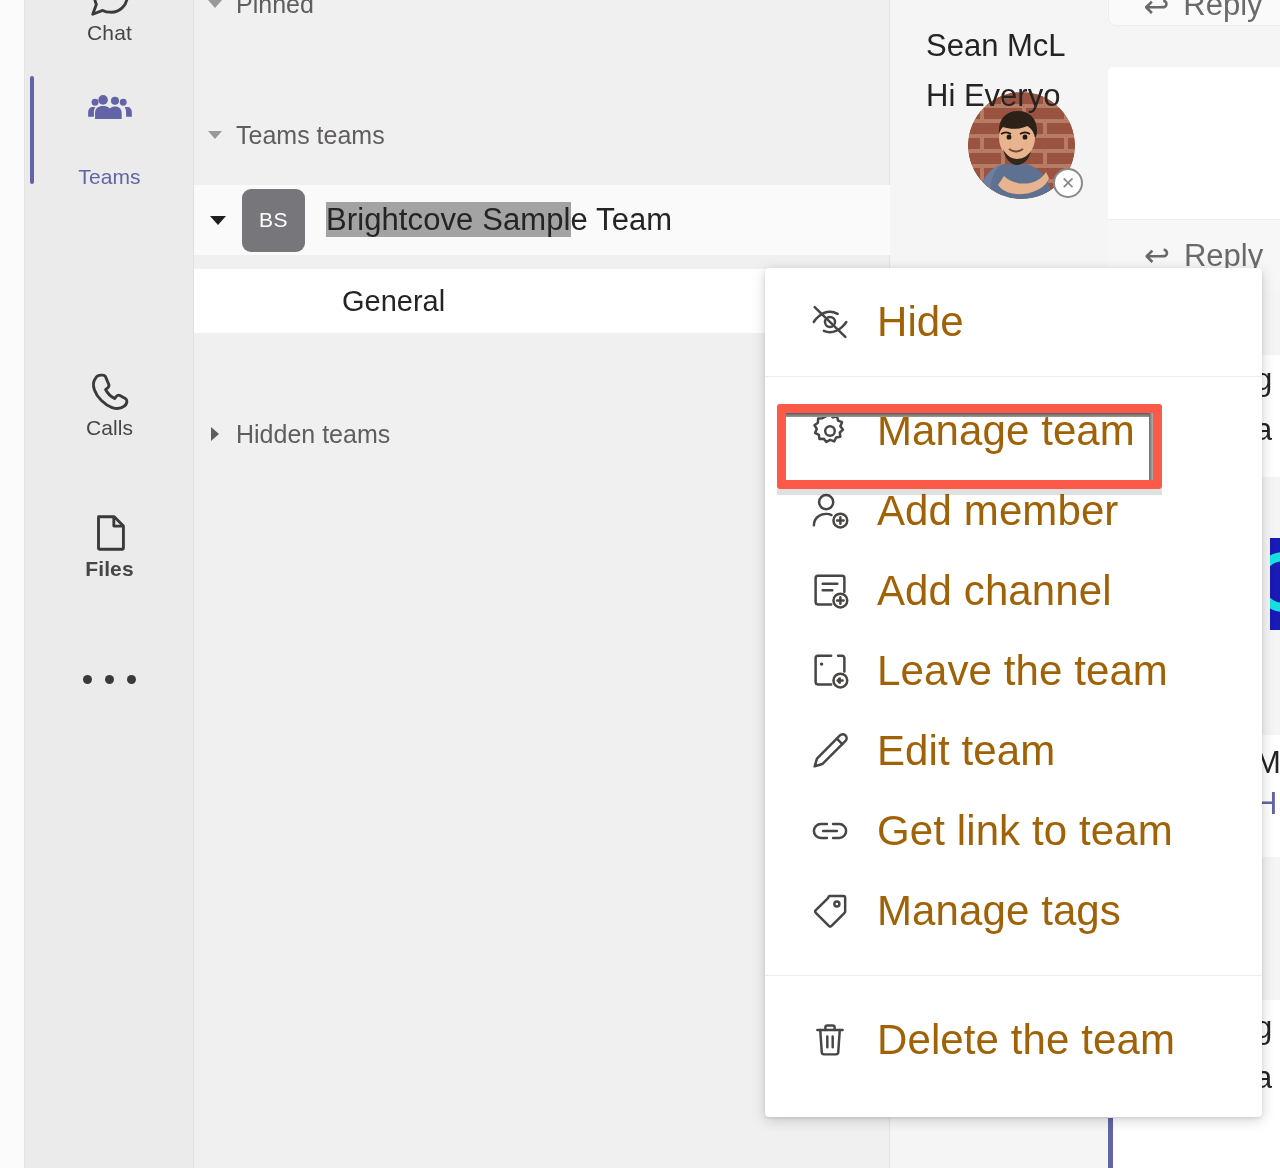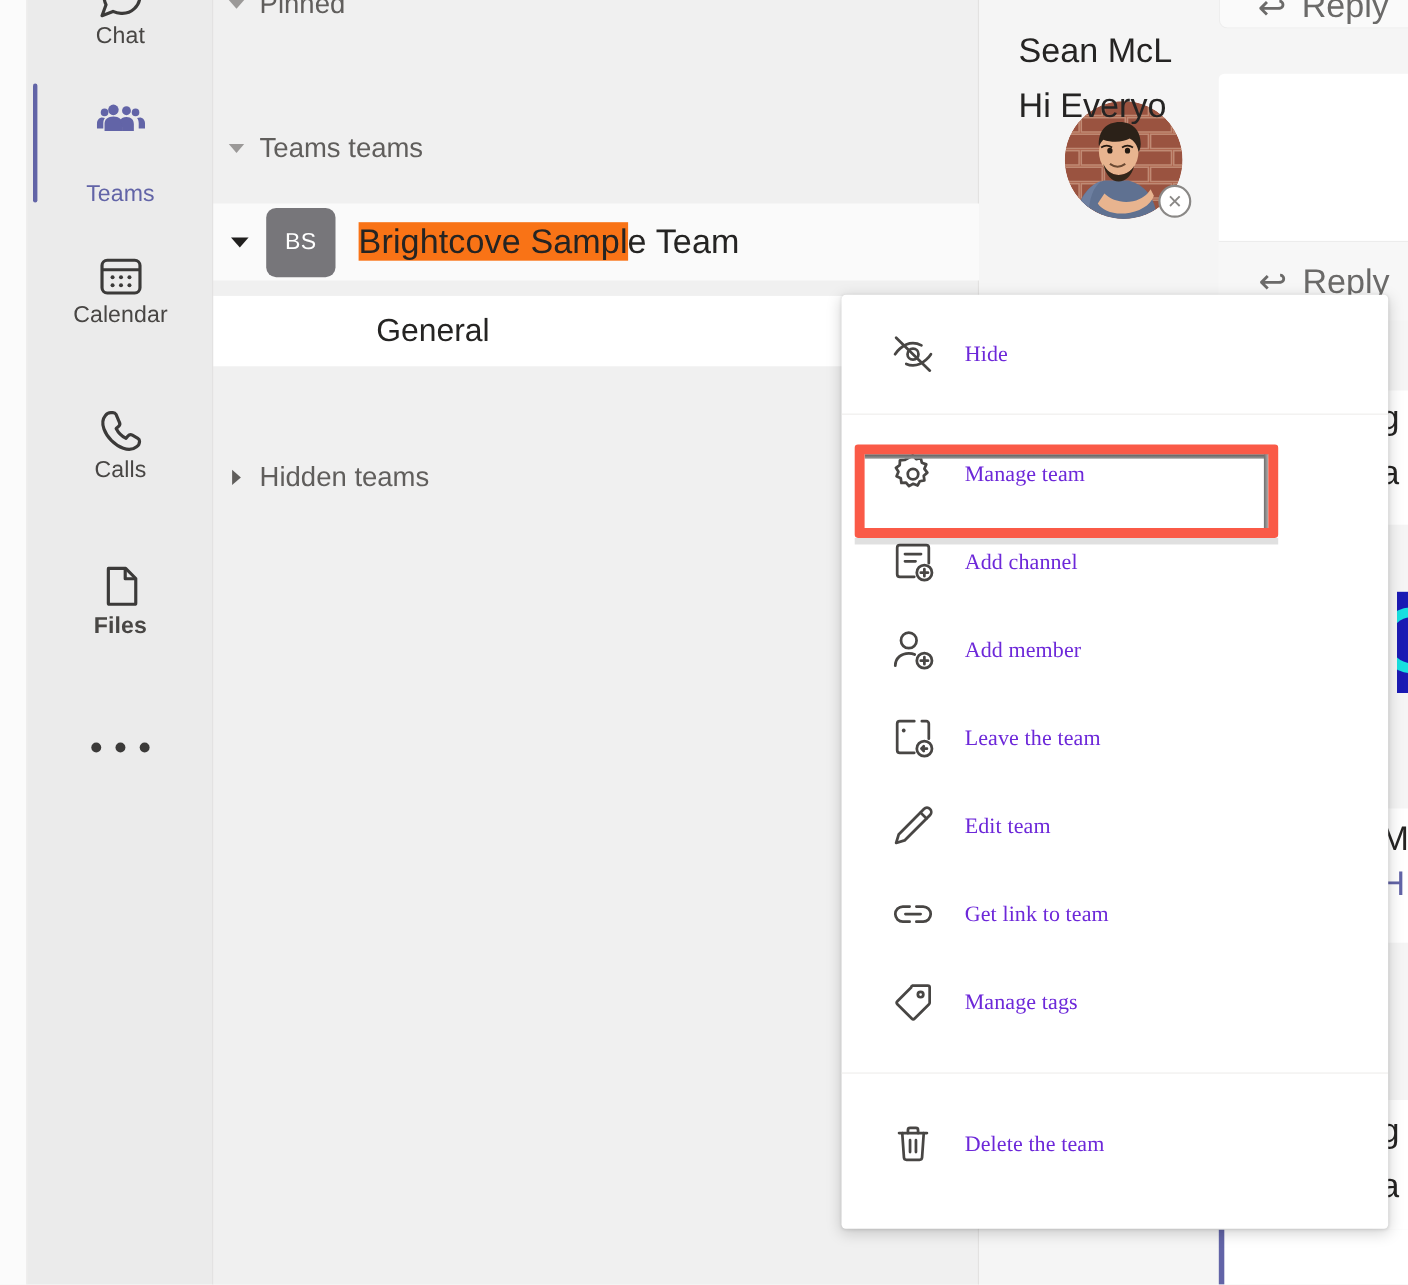--- a/index.html
+++ b/index.html
@@ -98,21 +98,21 @@
     width: 63px; height: 63px; border-radius: 9px;
     background: #77767a; color: #ffffff;
     display: flex; align-items: center; justify-content: center;
     font-size: 21px; letter-spacing: .5px;
     flex: 0 0 auto;
   }
   .team-name {
     margin-left: 21px; font-size: 31px; color: #252423;
     white-space: nowrap; letter-spacing: .1px;
   }
-  .team-name .sel { background: #f97316; }
+  .team-name .sel { background: #a3a3a3; }
   .team-more {
     position: absolute; left: 800px; top: 200px;
     width: 64px; height: 40px;
     display: flex; align-items: center; justify-content: center; gap: 7px;
   }
   .team-more i { width: 9px; height: 9px; border-radius: 50%; background: #6264a7; display:block; }
 
   .channel-row {
     position: absolute; left: 0; top: 269px;
     width: 696px; height: 64px;
@@ -221,22 +221,22 @@
     padding-left: 42px;
     box-sizing: border-box;
     user-select: none;
   }
   .mi-icon {
     width: 58px; min-width: 58px; height: 48px;
     display: flex; align-items: center; justify-content: flex-start;
     color: #484644;
   }
   .mi-label {
-    font-size: 20px; color: #6d28d9; letter-spacing: .1px;
-    white-space: nowrap; margin-left: 12px; font-family: Liberation Serif, serif;
+    font-size: 42px; color: #a16207; letter-spacing: .1px;
+    white-space: nowrap; margin-left: 12px;
   }
   .menu-divider {
     height: 1px; background: #eeedec; margin: 0;
   }
   .menu-pad-sm { height: 14px; }
   .menu-pad-lg { height: 24px; }
 
   
   .annot {
     position: absolute; left: 777px; top: 404px;
@@ -294,35 +294,20 @@
           <circle cx="18.9" cy="7.4" r="1.8"></circle>
           <path d="M8.4 9.4c-2.7 0-4.2 1.4-4.2 3.4v3.4h8.4v-3.4c0-2-1.5-3.4-4.2-3.4z"></path>
           <path d="M14.6 9.6c-1.6 0-2.7.7-3.2 1.7.7.8 1.1 1.9 1.1 3.1v1.8h5.6v-3.2c0-2-1.2-3.4-3.5-3.4z"></path>
           <path d="M2.4 9.9C1.2 10.3.6 11.3.6 12.6v2.4h3v-2.4c0-1 .3-1.9.8-2.5-.6-.2-1.3-.3-2-.2z"></path>
           <path d="M21.6 9.9c1.2.4 1.8 1.4 1.8 2.7v2.4h-3v-2.4c0-1-.3-1.9-.8-2.5.6-.2 1.3-.3 2-.2z"></path>
         </svg>
       </div>
       <div class="rail-label">Teams</div>
     </div>
 
-    <div class="rail-item" style="top:228px;">
-      <div class="rail-icon">
-        <svg width="46" height="46" viewBox="0 0 24 24" fill="none" stroke="#3b3a39" stroke-width="1.5">
-          <rect x="3" y="4.5" width="18" height="15.5" rx="2.5"></rect>
-          <path d="M3 9h18" stroke-width="1.5"></path>
-          <circle cx="8" cy="12.6" r=".95" fill="#3b3a39" stroke="none"></circle>
-          <circle cx="12" cy="12.6" r=".95" fill="#3b3a39" stroke="none"></circle>
-          <circle cx="16" cy="12.6" r=".95" fill="#3b3a39" stroke="none"></circle>
-          <circle cx="8" cy="16.3" r=".95" fill="#3b3a39" stroke="none"></circle>
-          <circle cx="12" cy="16.3" r=".95" fill="#3b3a39" stroke="none"></circle>
-          <circle cx="16" cy="16.3" r=".95" fill="#3b3a39" stroke="none"></circle>
-        </svg>
-      </div>
-      <div class="rail-label">Calendar</div>
-    </div>
 
     <div class="rail-item" style="top:369px;">
       <div class="rail-icon">
         <svg width="46" height="46" viewBox="0 0 24 24" fill="none" stroke="#3b3a39" stroke-width="1.5" stroke-linecap="round" stroke-linejoin="round">
           <path d="M7.2 3.2c-1 0-2 .5-2.6 1.4C3.3 6.2 3 8.4 3.9 10.9c1.4 4 5.2 7.8 9.2 9.2 2.5.9 4.7.6 6.3-.7.9-.6 1.4-1.6 1.4-2.6 0-.6-.3-1.1-.8-1.4l-2.6-1.5c-.7-.4-1.6-.2-2.1.4l-.9 1.1c-2-1-3.7-2.7-4.7-4.7l1.1-.9c.6-.5.8-1.4.4-2.1L9.7 4.1c-.3-.5-.9-.9-1.5-.9z"></path>
         </svg>
       </div>
       <div class="rail-label">Calls</div>
     </div>
 
@@ -506,39 +491,39 @@
           <path d="M12 3.2l1.5 1.7 2.2-.5.5 2.2 2.1.8-.9 2.1 1.4 1.8-1.7 1.5.3 2.2-2.2.4-1 2-2.1-.8-2 1.1-1.4-1.7-2.2.2-.3-2.2-2-1 .9-2.1-1.2-1.9 1.8-1.3.1-2.2 2.2-.2z"></path>
           <circle cx="12" cy="12" r="2.5"></circle>
         </svg>
       </span>
       <span class="mi-label">Manage team</span>
     </div>
 
     <div class="menu-item">
       <span class="mi-icon">
         <svg width="46" height="46" viewBox="0 0 24 24" fill="none" stroke="#484644" stroke-width="1.3" stroke-linecap="round" stroke-linejoin="round">
+          <circle cx="10" cy="7.4" r="3.7"></circle>
+          <path d="M3.6 19.4c0-3.6 2.9-5.9 6.4-5.9 1 0 2 .2 2.8.6"></path>
+          <circle cx="17.4" cy="17" r="3.6"></circle>
+          <path d="M17.4 15.3v3.4M15.7 17h3.4"></path>
+        </svg>
+      </span>
+      <span class="mi-label">Add member</span>
+    </div>
+
+    <div class="menu-item">
+      <span class="mi-icon">
+        <svg width="46" height="46" viewBox="0 0 24 24" fill="none" stroke="#484644" stroke-width="1.3" stroke-linecap="round" stroke-linejoin="round">
           <path d="M19.5 12.5V5.2a1.2 1.2 0 0 0-1.2-1.2H5.7a1.2 1.2 0 0 0-1.2 1.2v12.6A1.2 1.2 0 0 0 5.7 19h6.9"></path>
           <path d="M8.2 8.2h7.6M8.2 11.6h5"></path>
           <circle cx="17.4" cy="17" r="3.6"></circle>
           <path d="M17.4 15.3v3.4M15.7 17h3.4"></path>
         </svg>
       </span>
       <span class="mi-label">Add channel</span>
-    </div>
-
-    <div class="menu-item">
-      <span class="mi-icon">
-        <svg width="46" height="46" viewBox="0 0 24 24" fill="none" stroke="#484644" stroke-width="1.3" stroke-linecap="round" stroke-linejoin="round">
-          <circle cx="10" cy="7.4" r="3.7"></circle>
-          <path d="M3.6 19.4c0-3.6 2.9-5.9 6.4-5.9 1 0 2 .2 2.8.6"></path>
-          <circle cx="17.4" cy="17" r="3.6"></circle>
-          <path d="M17.4 15.3v3.4M15.7 17h3.4"></path>
-        </svg>
-      </span>
-      <span class="mi-label">Add member</span>
     </div>
 
     <div class="menu-item">
       <span class="mi-icon">
         <svg width="46" height="46" viewBox="0 0 24 24" fill="none" stroke="#484644" stroke-width="1.3" stroke-linecap="round" stroke-linejoin="round">
           <path d="M12.6 4H5.7a1.2 1.2 0 0 0-1.2 1.2v12.6A1.2 1.2 0 0 0 5.7 19h6.9"></path>
           <path d="M19.5 12.3V5.2A1.2 1.2 0 0 0 18.3 4h-2.1"></path>
           <circle cx="7.6" cy="8.4" r=".9" fill="#484644" stroke="none"></circle>
           <circle cx="17.4" cy="17" r="3.6"></circle>
           <path d="M18.6 17h-2.6M17.1 15.9 16 17l1.1 1.1"></path>

